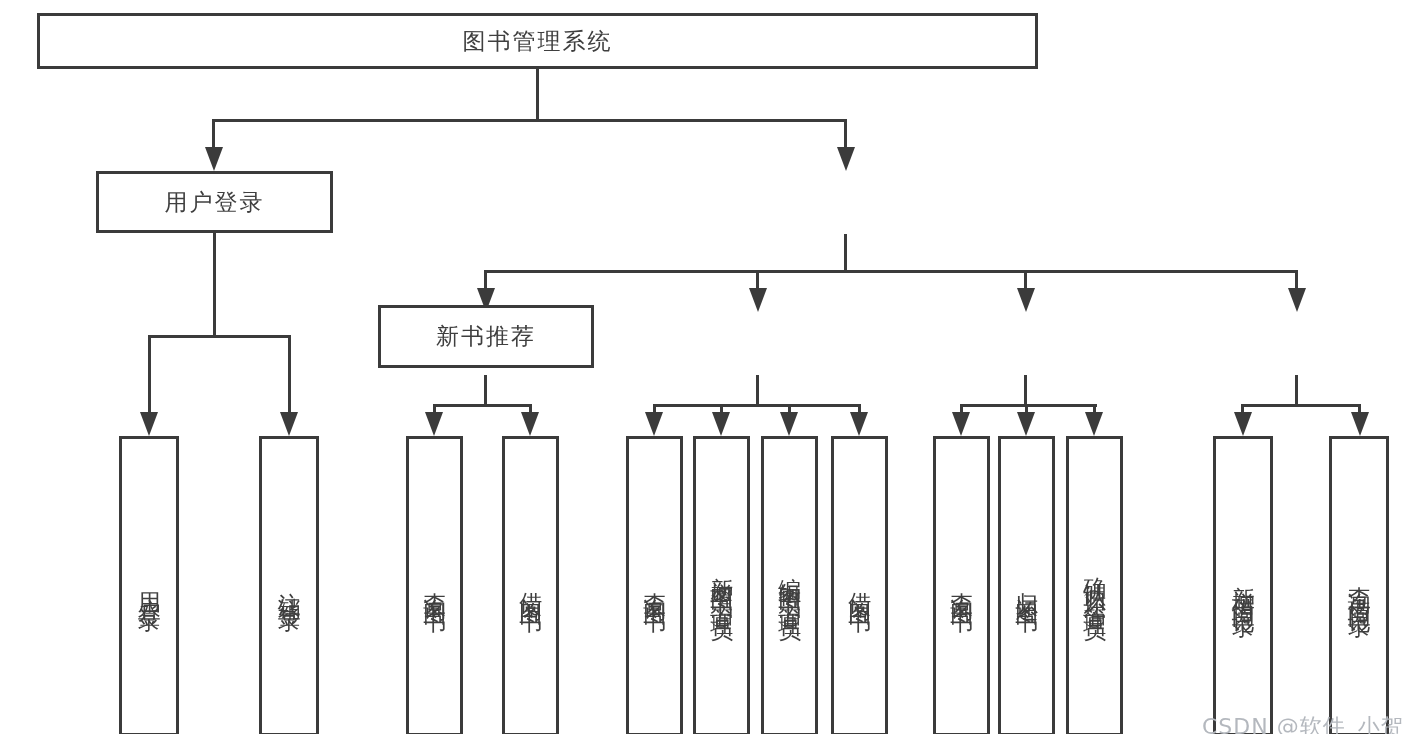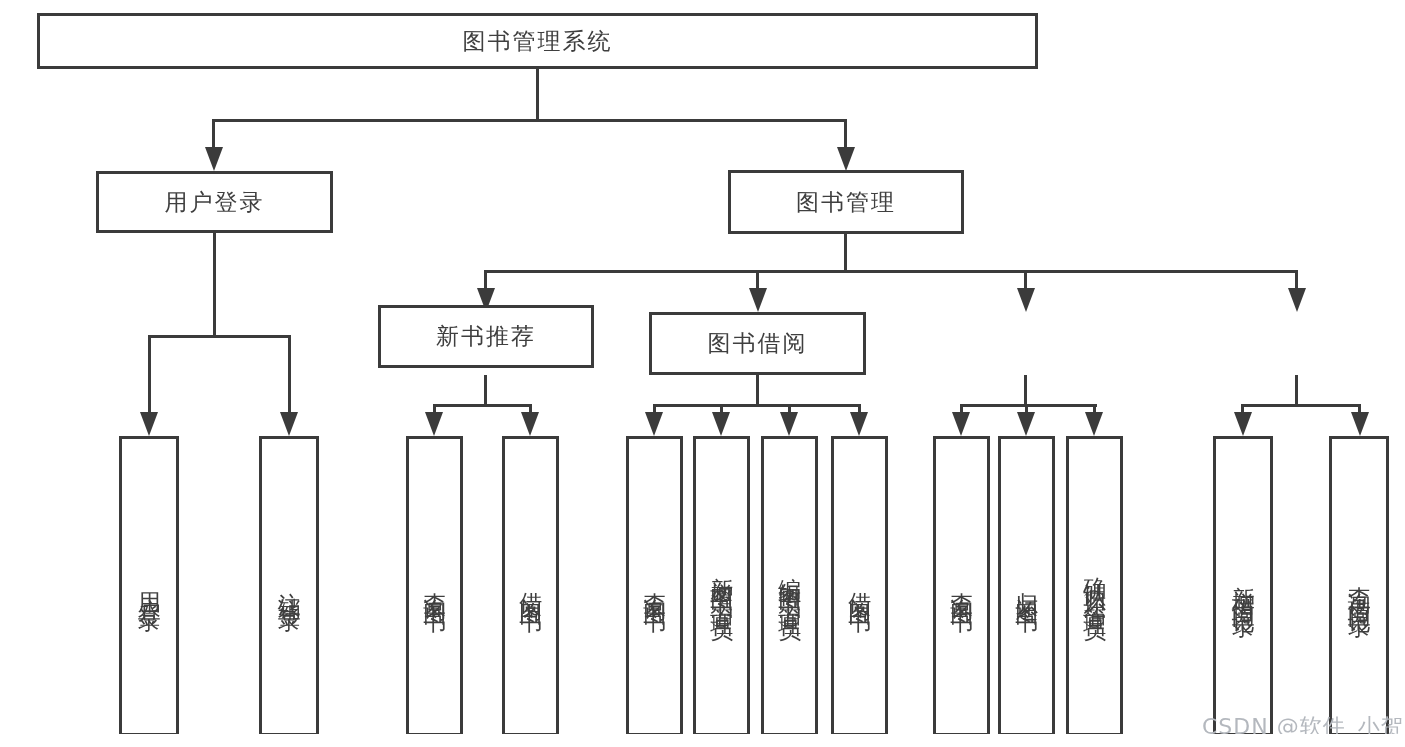--- a/index.html
+++ b/index.html
@@ -44,23 +44,20 @@
   <div class="vl" style="left:520px;top:69px;height:52px"></div>
   <div class="hl" style="left:196px;top:119px;width:635px"></div>
   <div class="vl" style="left:196px;top:119px;height:30px"></div>
   <div class="vl" style="left:828px;top:119px;height:30px"></div>
   <div class="arrow" style="left:189px;top:147px"></div>
   <div class="arrow" style="left:821px;top:147px"></div>
 
   <div class="box" style="left:80px;top:171px;width:237px;height:62px">
     <span class="lbl">用户登录</span>
   </div>
-  <div class="box" style="left:712px;top:170px;width:236px;height:64px">
-    <span class="lbl">图书管理</span>
-  </div>
 
   <div class="vl" style="left:197px;top:233px;height:104px"></div>
   <div class="hl" style="left:132px;top:335px;width:143px"></div>
   <div class="vl" style="left:132px;top:335px;height:79px"></div>
   <div class="vl" style="left:272px;top:335px;height:79px"></div>
   <div class="arrow" style="left:124px;top:412px"></div>
   <div class="arrow" style="left:264px;top:412px"></div>
 
   <div class="vl" style="left:828px;top:234px;height:38px"></div>
   <div class="hl" style="left:468px;top:270px;width:814px"></div>
@@ -68,23 +65,20 @@
   <div class="vl" style="left:740px;top:270px;height:20px"></div>
   <div class="vl" style="left:1008px;top:270px;height:20px"></div>
   <div class="vl" style="left:1279px;top:270px;height:20px"></div>
   <div class="arrow" style="left:461px;top:288px"></div>
   <div class="arrow" style="left:733px;top:288px"></div>
   <div class="arrow" style="left:1001px;top:288px"></div>
   <div class="arrow" style="left:1272px;top:288px"></div>
 
   <div class="box" style="left:362px;top:305px;width:216px;height:63px">
     <span class="lbl">新书推荐</span>
-  </div>
-  <div class="box" style="left:633px;top:312px;width:217px;height:63px">
-    <span class="lbl">图书借阅</span>
   </div>
 
   <div class="vl" style="left:468px;top:375px;height:31px"></div>
   <div class="hl" style="left:417px;top:404px;width:99px"></div>
   <div class="vl" style="left:417px;top:404px;height:10px"></div>
   <div class="vl" style="left:513px;top:404px;height:10px"></div>
   <div class="arrow" style="left:409px;top:412px"></div>
   <div class="arrow" style="left:505px;top:412px"></div>
 
   <div class="vl" style="left:740px;top:375px;height:31px"></div>

